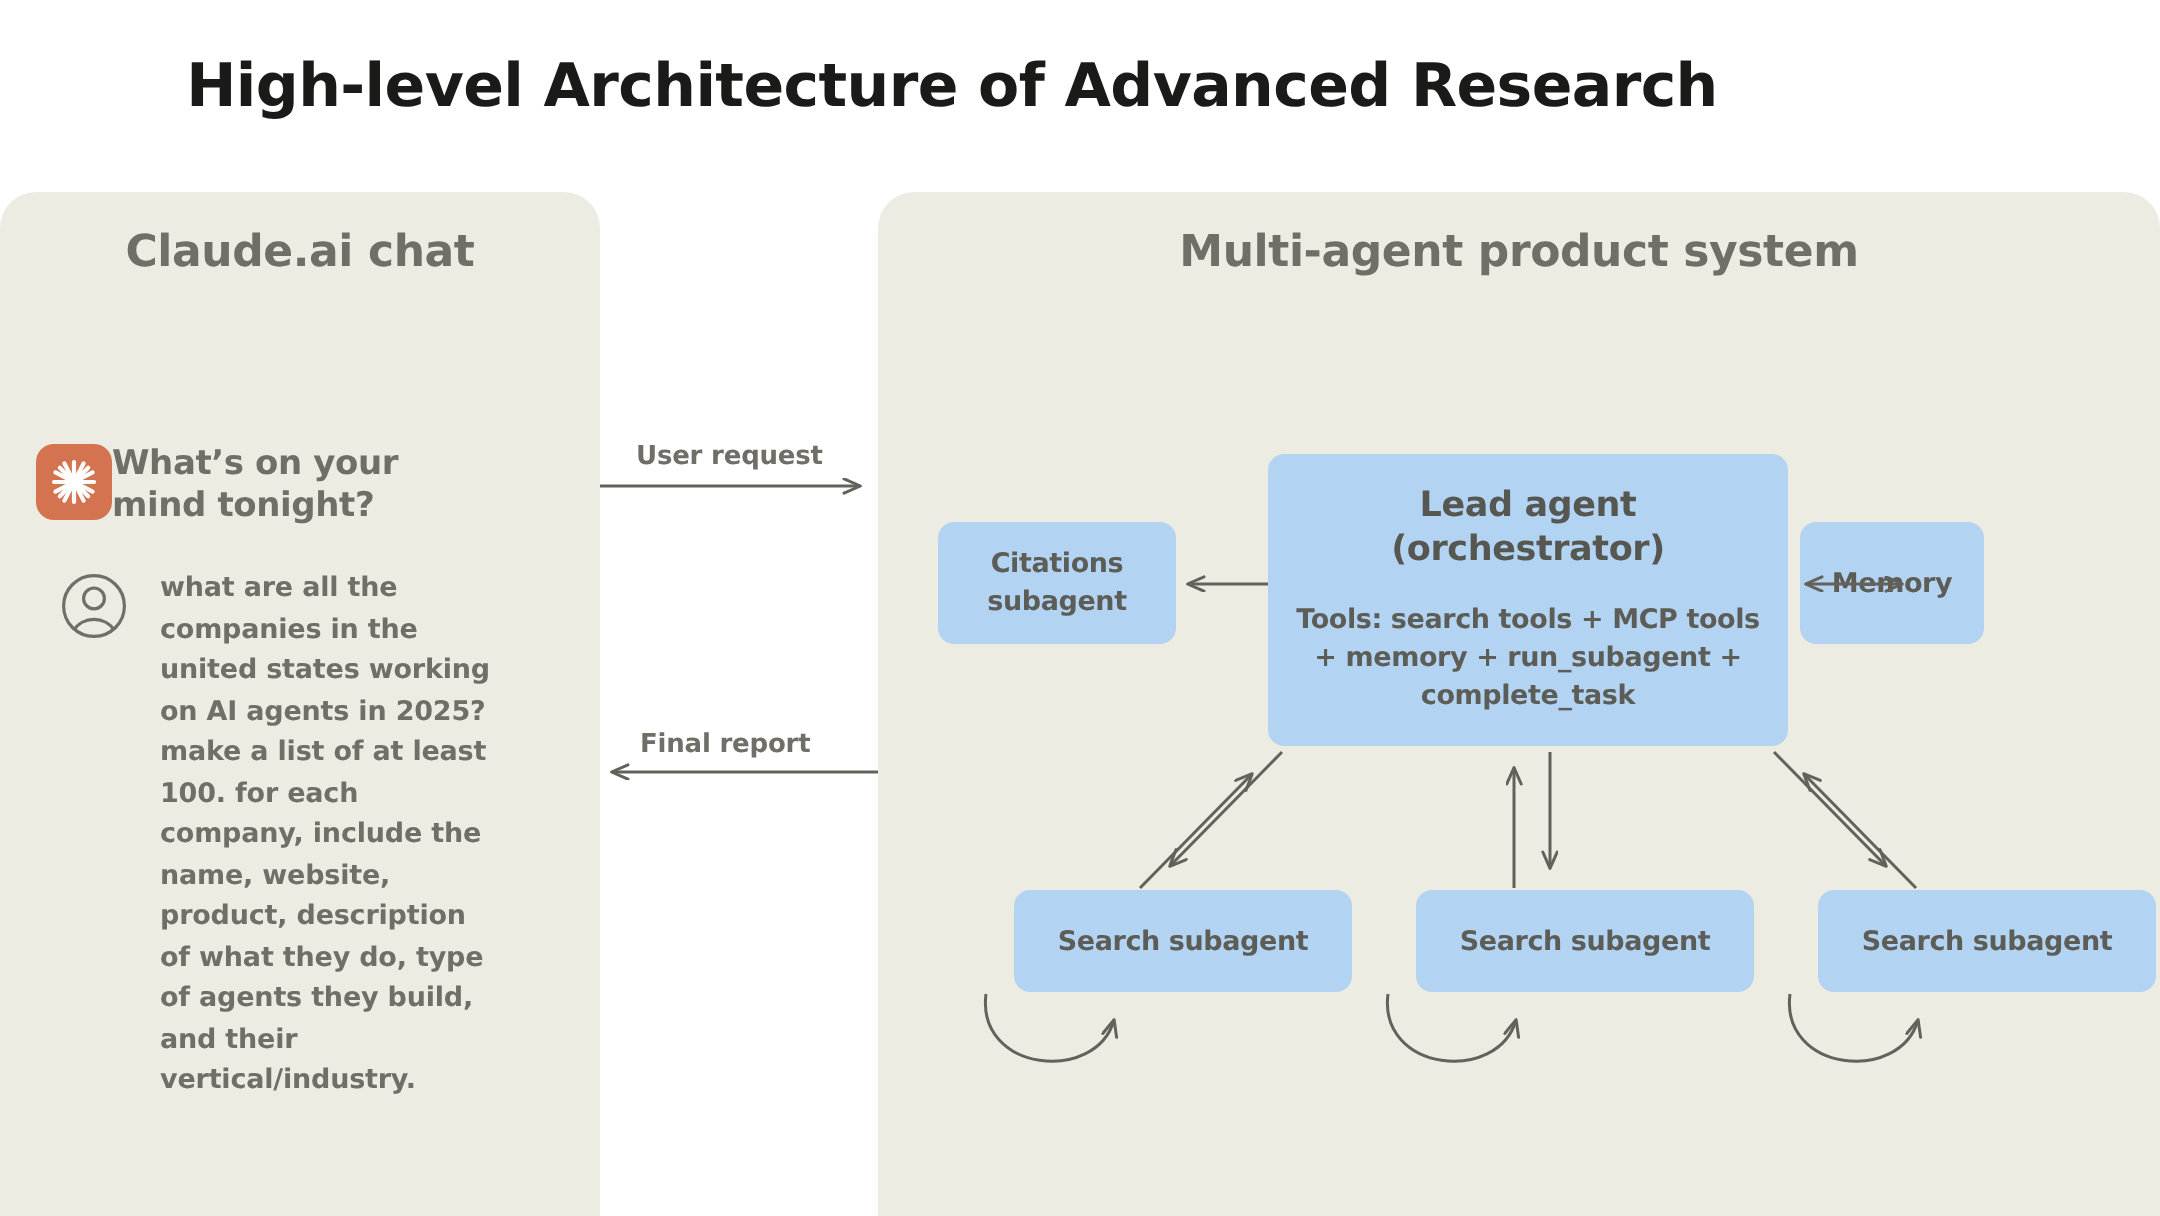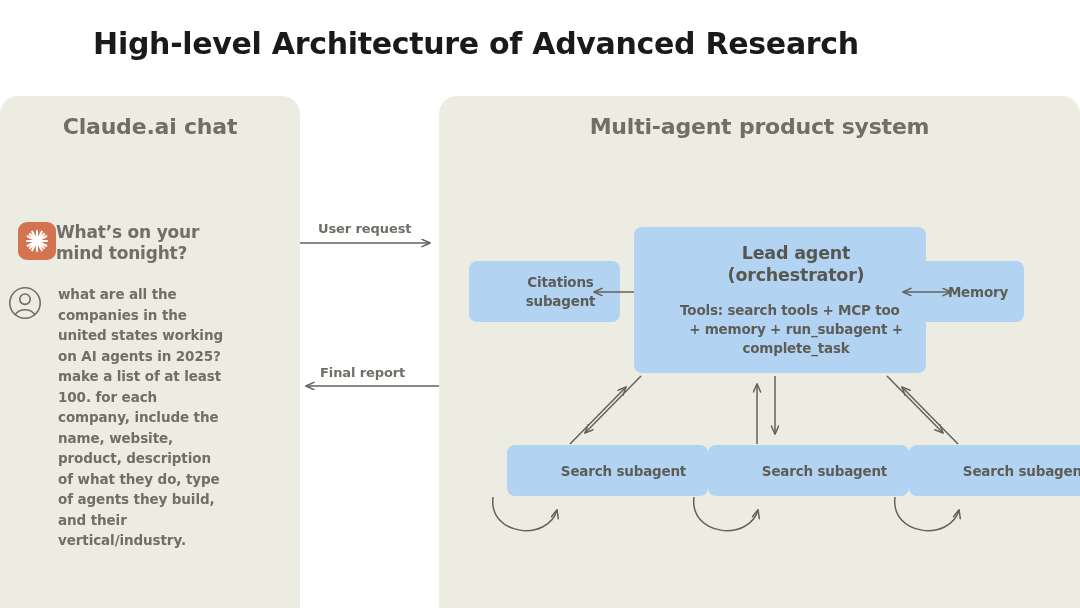--- a/index.html
+++ b/index.html
@@ -55,21 +55,21 @@
     letter-spacing: -0.2px;
   }
 
   
   .chat-row {
     position: absolute;
     display: flex;
     align-items: flex-start;
   }
   #assistant-row { left: 18px; top: 222px; }
-  #user-row { left: 6px; top: 284px; }
+  #user-row { left: 28px; top: 284px; }
 
   .claude-logo {
     width: 38px;
     height: 38px;
     border-radius: 9px;
     background: #d4734f;
     flex: 0 0 auto;
     position: relative;
   }
   .claude-logo svg { display: block; }
@@ -117,21 +117,20 @@
     background: #b3d3f2;
     border-radius: 8px;
     display: flex;
     flex-direction: column;
     align-items: center;
     justify-content: center;
     text-align: center;
     color: #5d5d57;
     font-weight: bold;
     letter-spacing: -0.2px;
-    padding-left: 32px;
   }
 
   #lead-agent {
     left: 634px;
     top: 227px;
     width: 260px;
     height: 146px;
   }
   #lead-agent .node-title {
     font-size: 17.5px;

